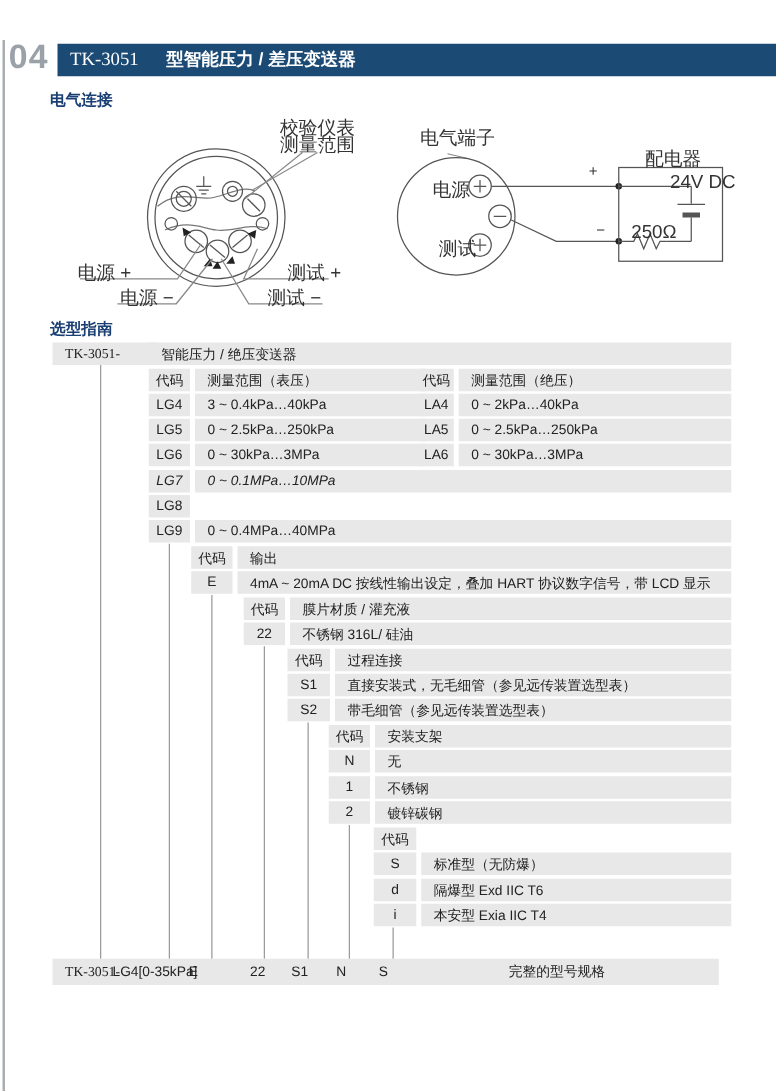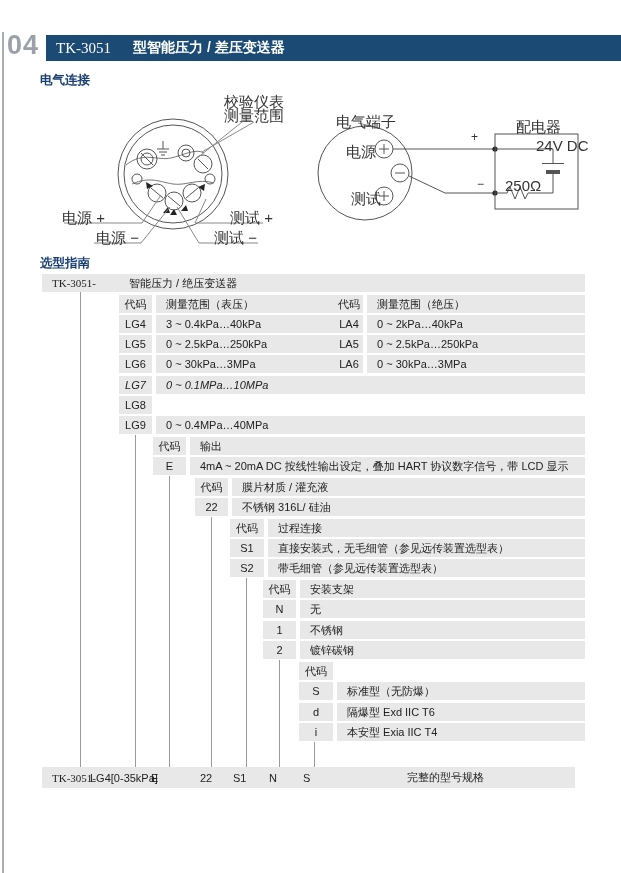--- a/index.html
+++ b/index.html
@@ -137,21 +137,21 @@
     </g>
   </svg>
 
   <div class="dlabel" style="left:224px;top:61px;">校验仪表</div>
   <div class="dlabel" style="left:224px;top:75px;">测量范围</div>
   <div class="dlabel" style="left:62px;top:177px;">电源 +</div>
   <div class="dlabel" style="left:96px;top:197px;">电源 −</div>
   <div class="dlabel" style="left:230px;top:177px;">测试 +</div>
   <div class="dlabel" style="left:214px;top:197px;">测试 −</div>
 
-  <div class="dlabel" style="left:336px;top:81px;">电气端子</div>
+  <div class="dlabel" style="left:336px;top:69px;">电气端子</div>
   <div class="dlabel" style="left:346px;top:111px;">电源</div>
   <div class="dlabel" style="left:351px;top:158px;">测试</div>
   <div class="dlabel" style="left:516px;top:86px;text-align:center;">配电器</div>
   <div class="dlabel" style="left:536px;top:105px;">24V DC</div>
   <div class="dlabel" style="left:505px;top:145px;">250Ω</div>
   <div class="dlabel" style="left:471px;top:98px;font-size:12px;">+</div>
   <div class="dlabel" style="left:477px;top:145px;font-size:12px;">−</div>
 
   <div class="section-heading" style="left:40px;top:223px;">选型指南</div>
 

